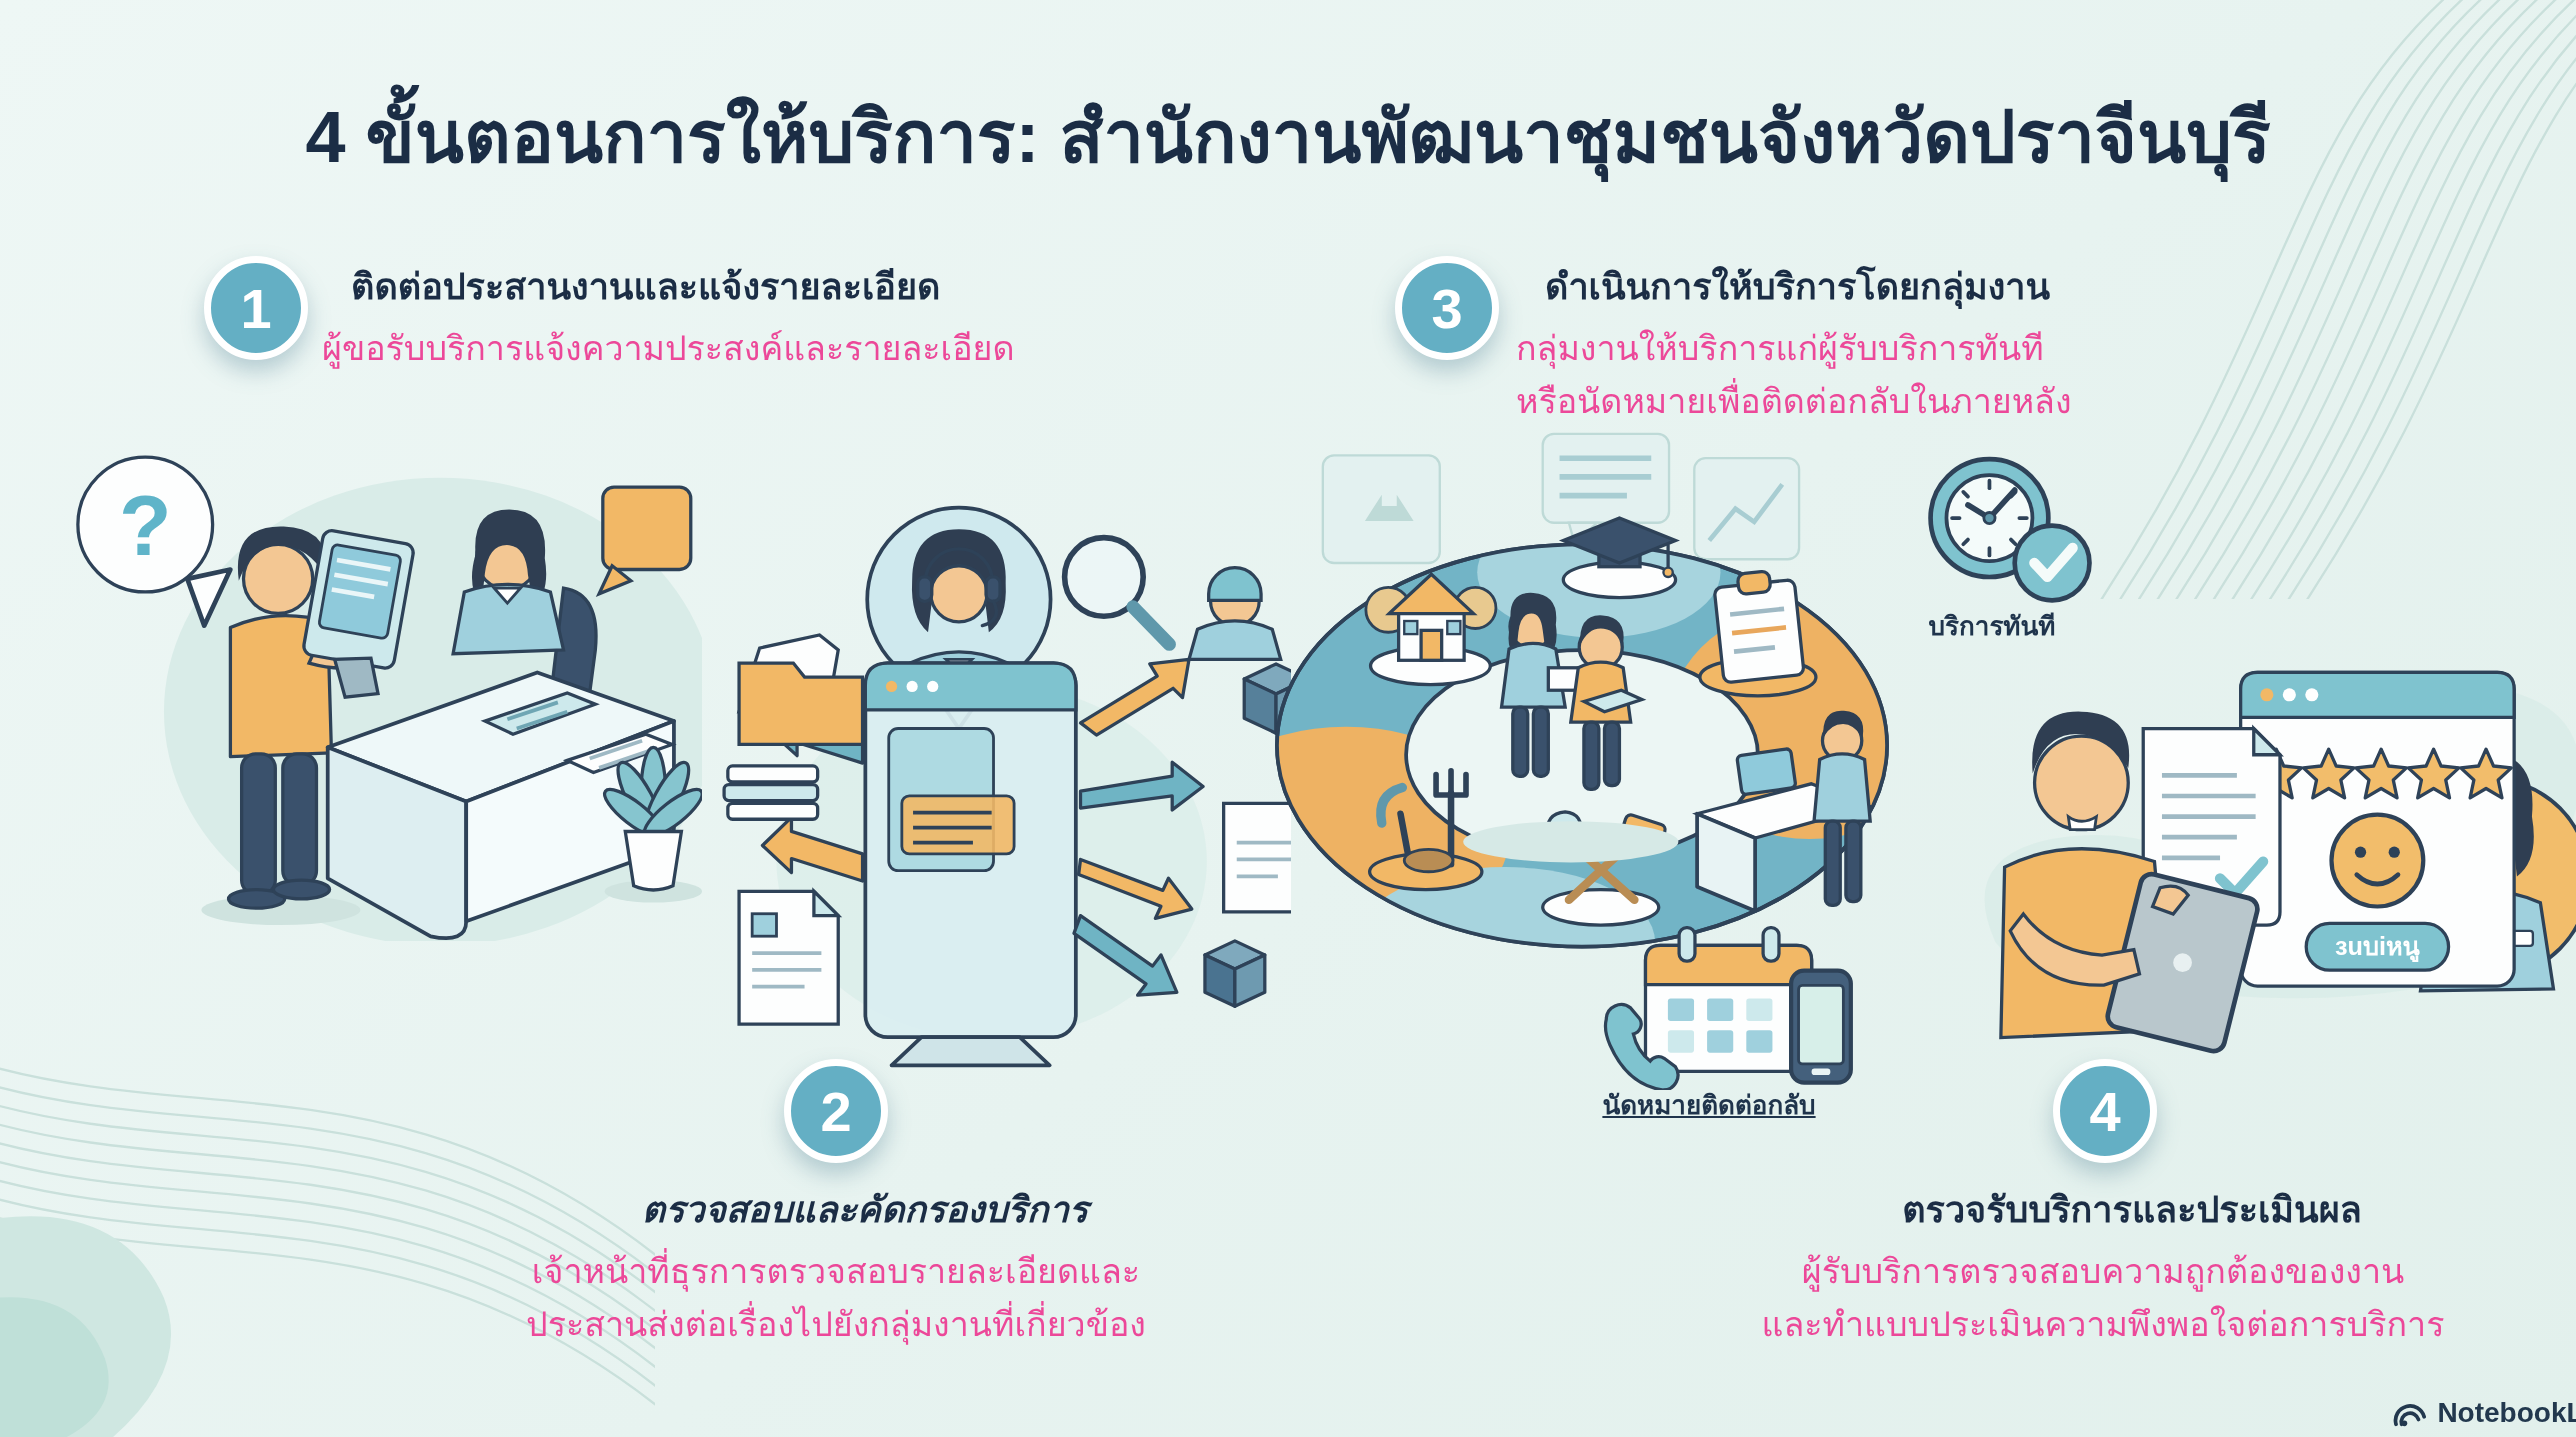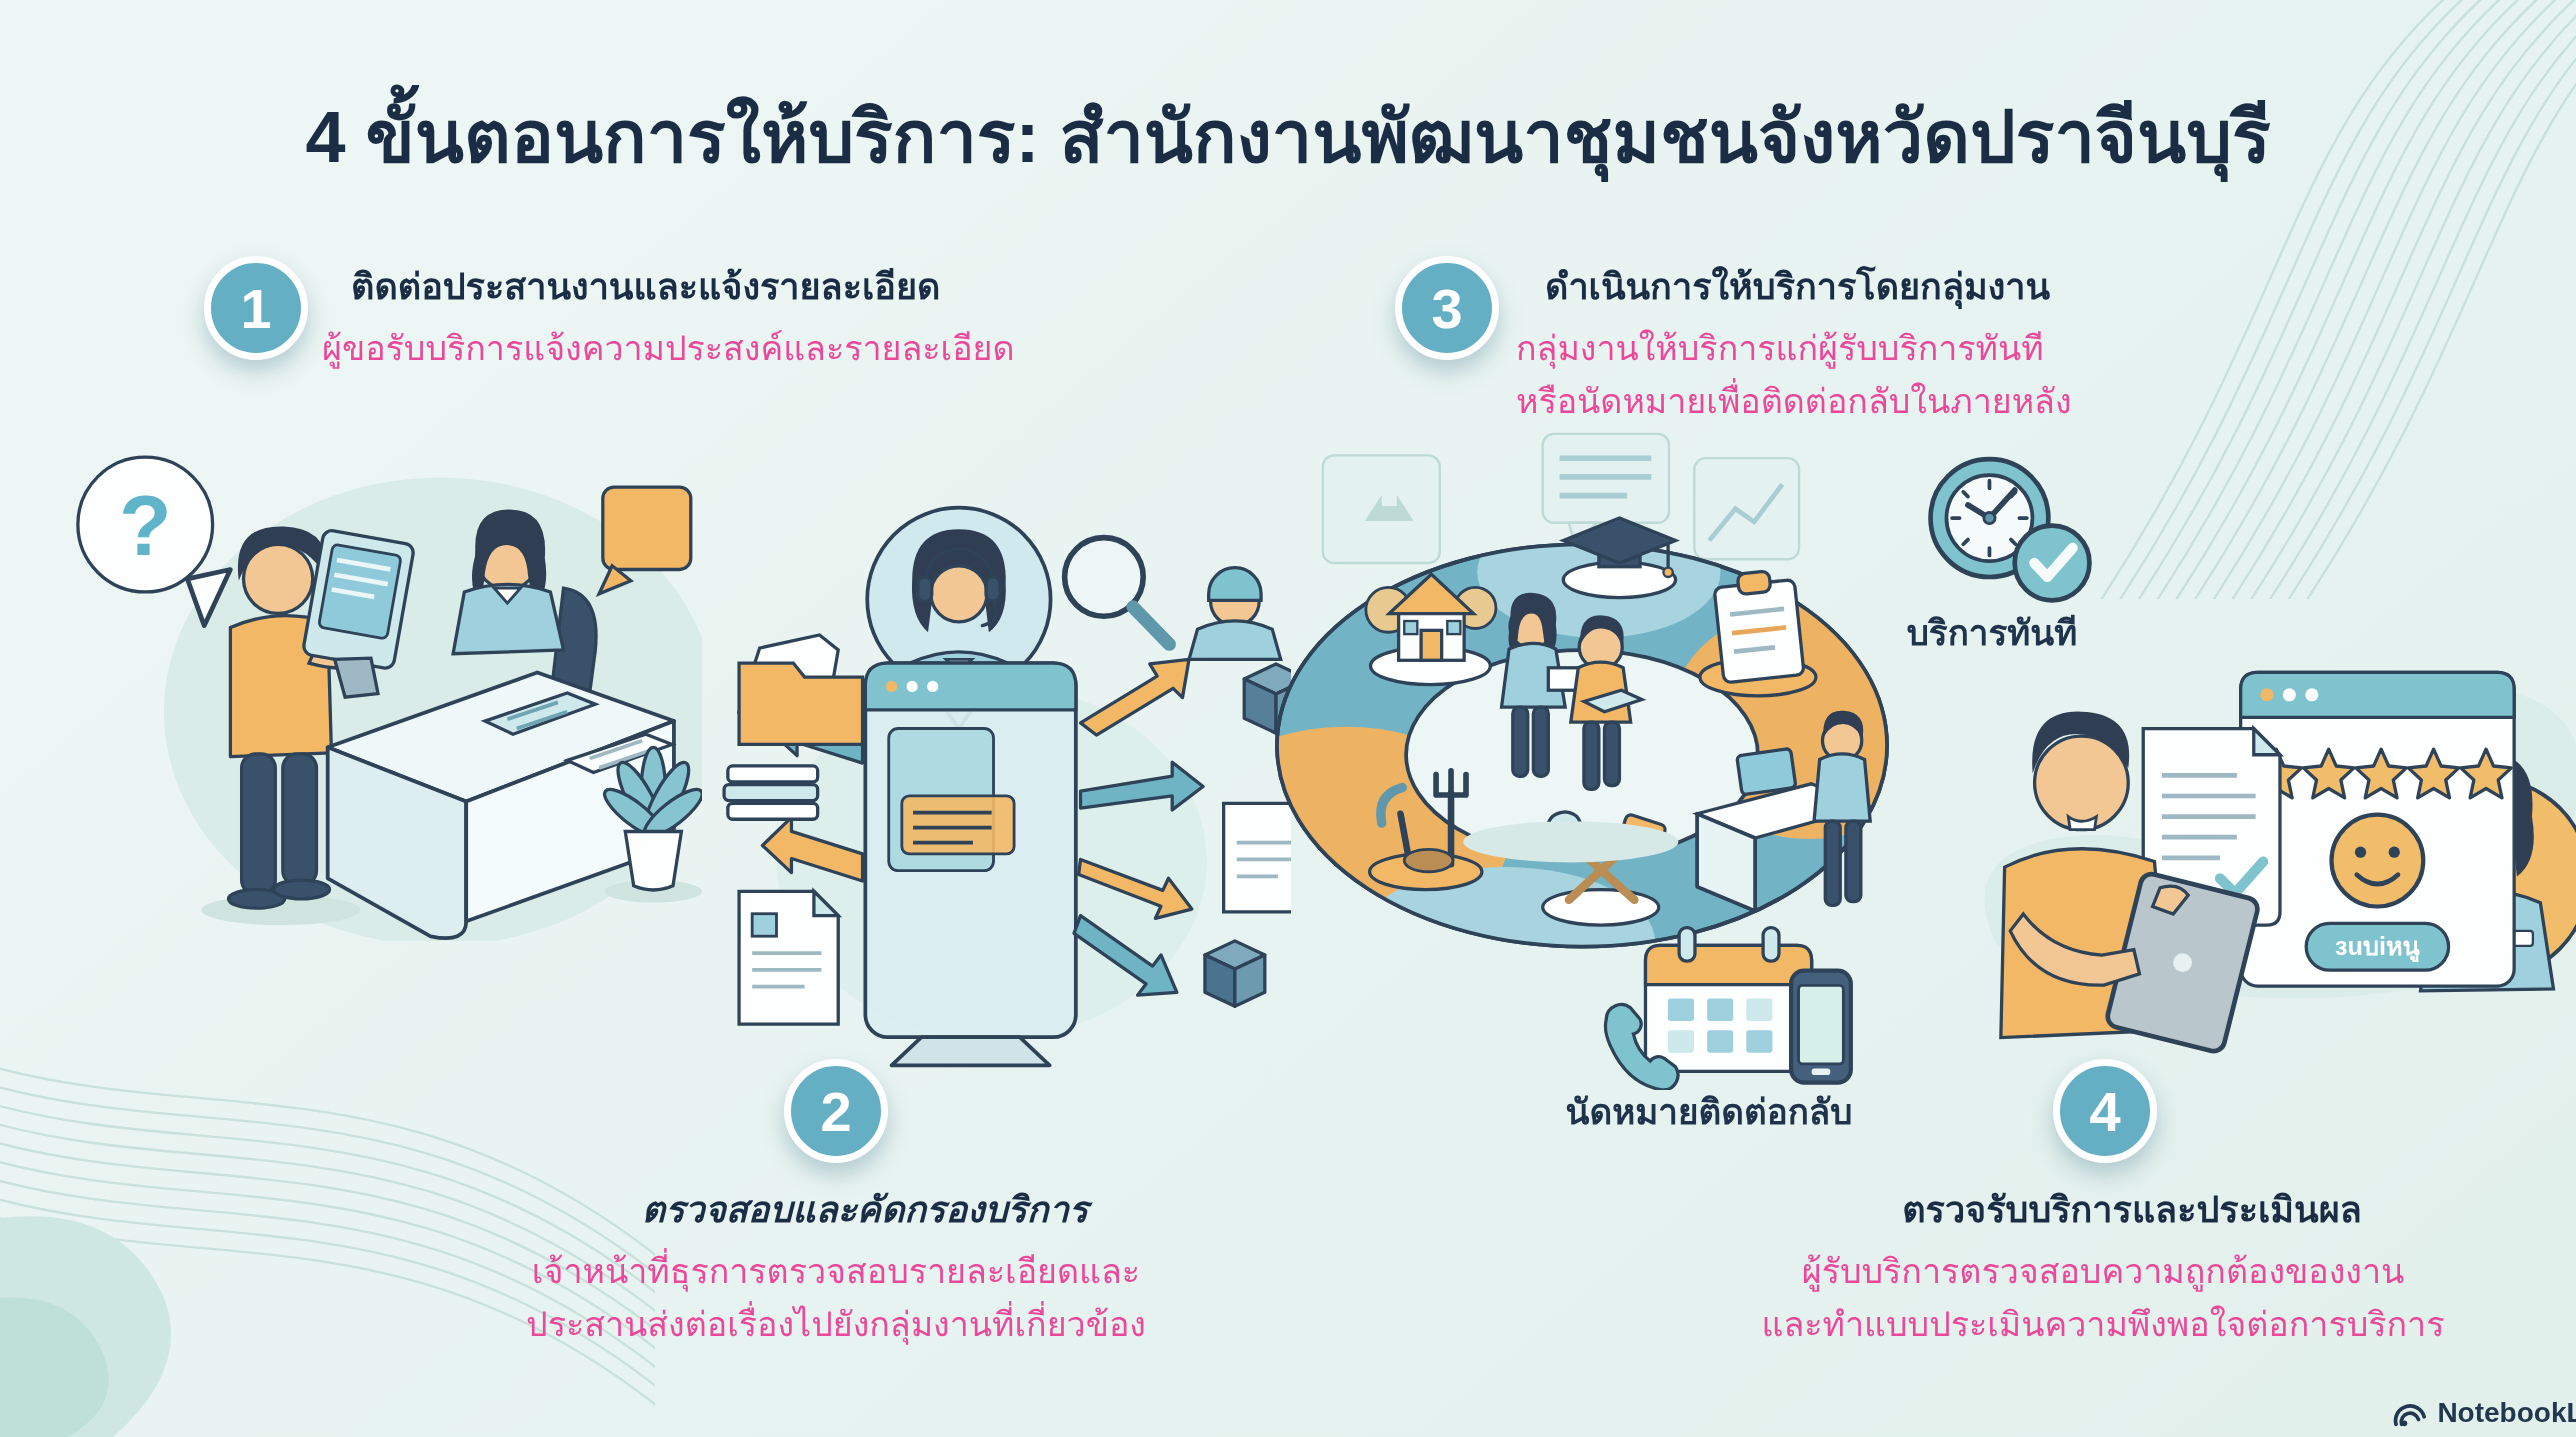--- a/index.html
+++ b/index.html
@@ -17,21 +17,21 @@
     position:absolute;width:90px;height:90px;border-radius:50%;
     background:#64afc4;color:#ffffff;border:7.5px solid #ffffff;
     display:flex;align-items:center;justify-content:center;
     font-size:56px;font-weight:800;
     box-shadow:0 11.2px 22.5px rgba(76,126,146,.35);
   }
   .step-title{position:absolute;font-size:36px;font-weight:800;color:#1b2d45;white-space:nowrap;margin-left:29px;}
   .step-desc{position:absolute;font-size:34px;color:#ec4899;line-height:53px;white-space:nowrap;}
   .cx{transform:translateX(-50%);text-align:center;}
   .icon-label{
-    position:absolute;font-size:35px;font-weight:700;color:#1f344c;
+    position:absolute;font-size:26px;font-weight:700;color:#1f344c;
     white-space:nowrap;transform:translateX(-50%);
   }
   .brand{
     position:absolute;left:2393px;top:1397px;display:flex;align-items:center;gap:8.4px;
     font-size:28px;font-weight:700;color:#22384e;
   }
   svg{display:block;}
   .ln{fill:none;stroke:#2e4258;stroke-width:3.5;stroke-linecap:round;stroke-linejoin:round;}
   .fw{fill:#fdfefe;stroke:#2e4258;stroke-width:3.5;}
   .ft{fill:#7fc3cf;stroke:#2e4258;stroke-width:3.5;}
@@ -111,21 +111,21 @@
 </div>
 
 <div class="badge" style="left:2053px;top:1059px;">4</div>
 <div class="step-title cx" style="left:2103px;top:1181px;">ตรวจรับบริการและประเมินผล</div>
 <div class="step-desc cx" style="left:2103px;top:1245px;">
   <div>ผู้รับบริการตรวจสอบความถูกต้องของงาน</div>
   <div>และทำแบบประเมินความพึงพอใจต่อการบริการ</div>
 </div>
 
 <div class="icon-label" style="left:1992px;top:605px;">บริการทันที</div>
-<div class="icon-label" style="left:1709px;top:1084px;">นัดหมายติดต่อกลับ</div>
+<div class="icon-label" style="left:1709px;top:1084px;text-decoration:underline;">นัดหมายติดต่อกลับ</div>
 
 <svg class="abs" style="left:47px;top:431px;" width="655" height="510" viewBox="0 0 700 545">
   <ellipse cx="420" cy="300" rx="295" ry="250" class="soft"></ellipse>
 
   <g>
     <circle cx="105" cy="100" r="72" class="fw" stroke-width="5"></circle>
     <path d="M150,158 L168,208 L196,148 Z" fill="#fdfefe" stroke="#2e4258" stroke-width="5" stroke-linejoin="round"></path>
     <text x="105" y="132" text-anchor="middle" font-size="92" font-weight="800" fill="#5fb4c9">?</text>
   </g>
 

